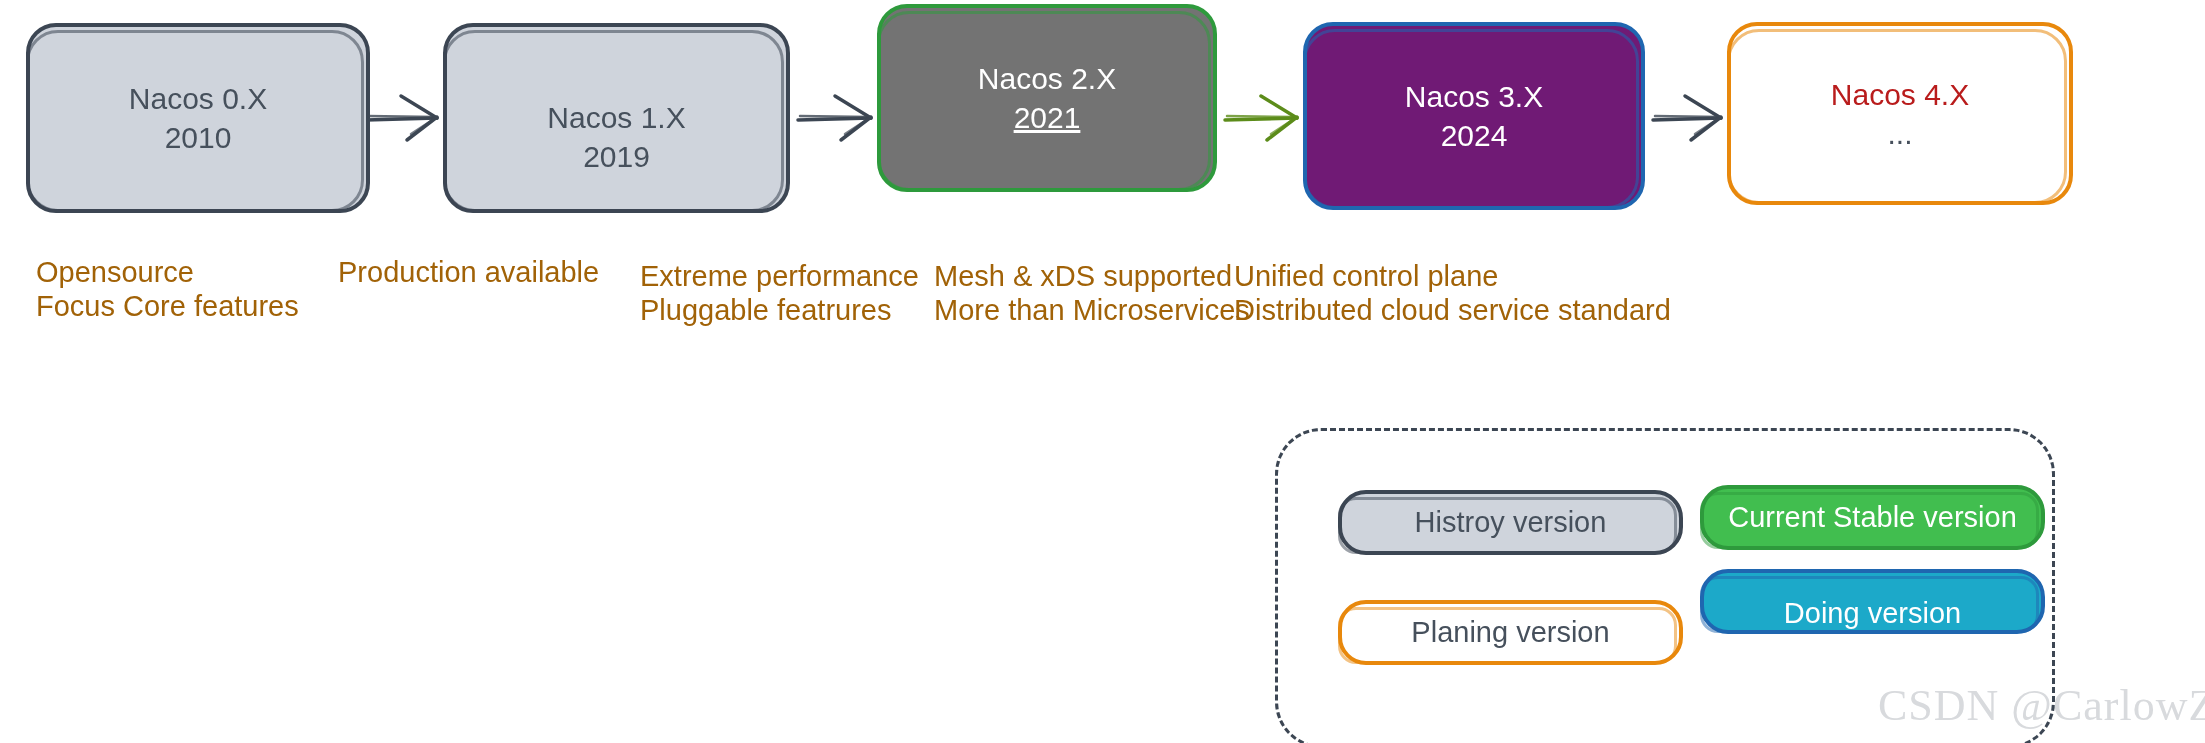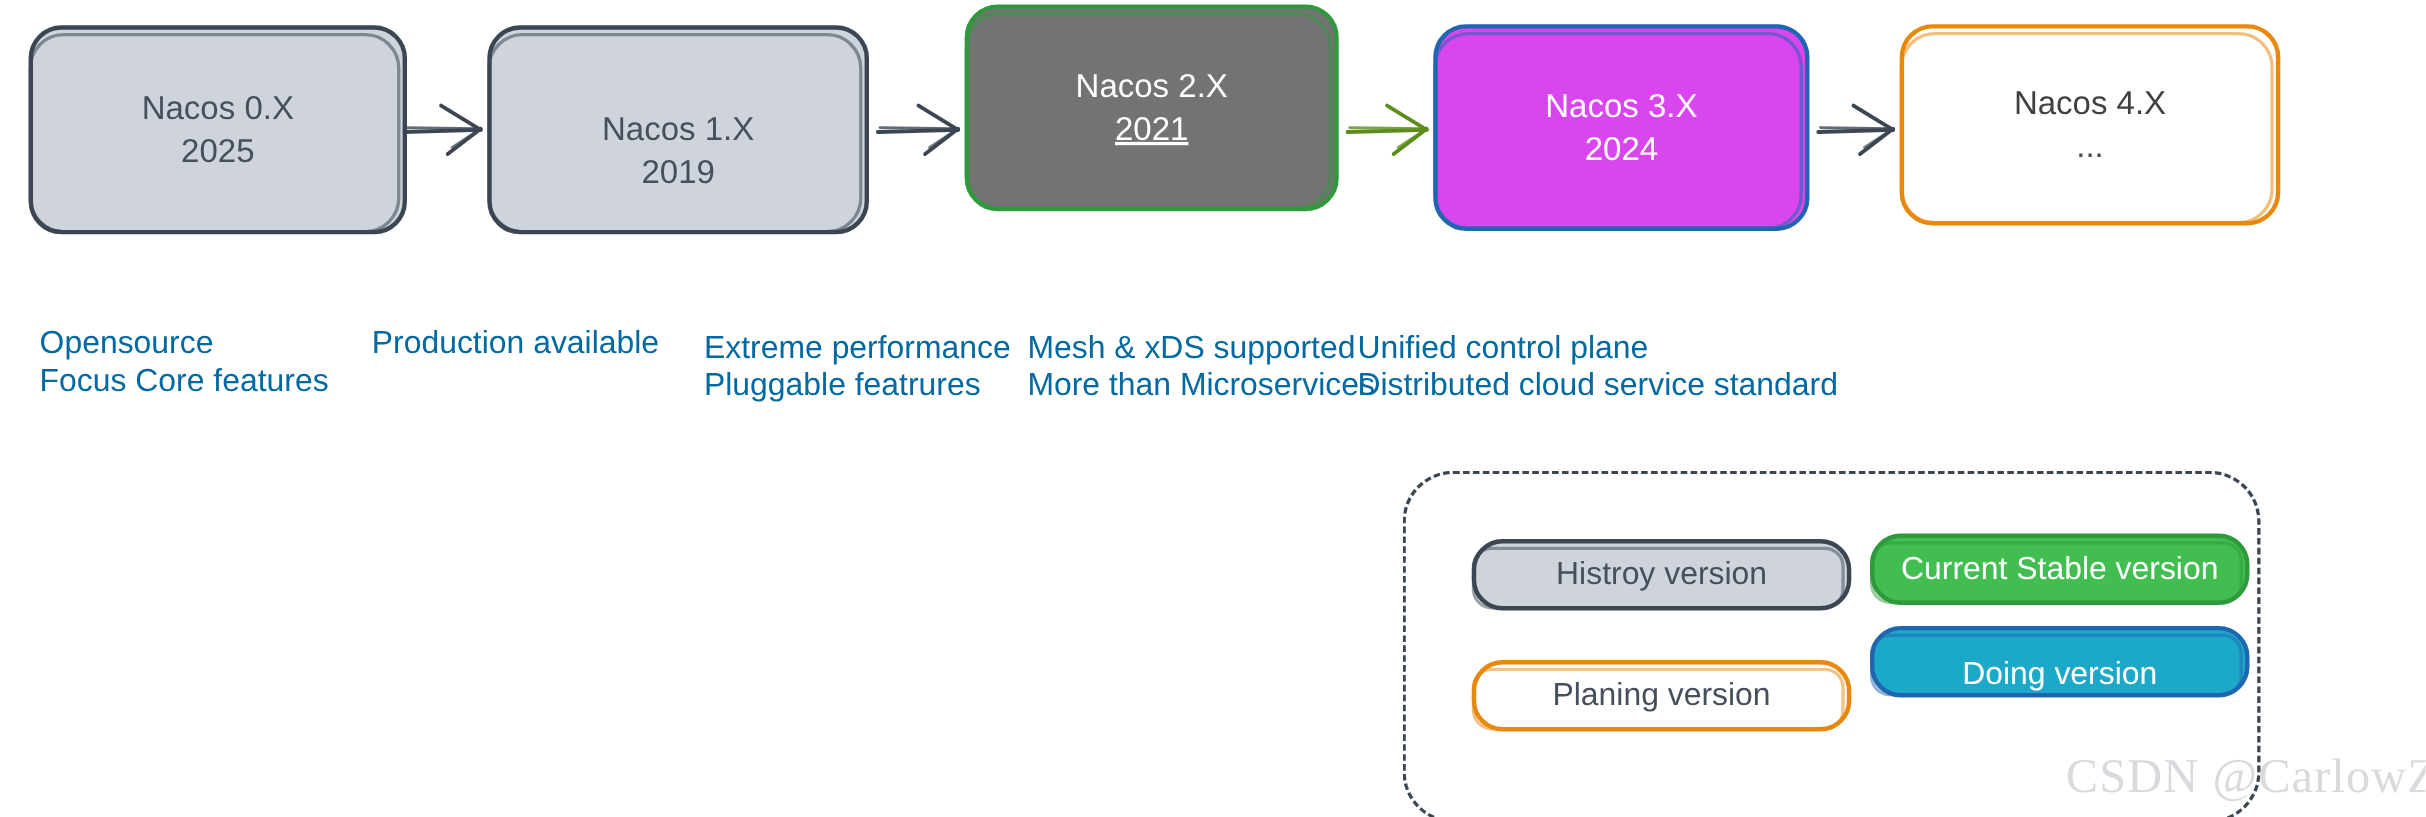--- a/index.html
+++ b/index.html
@@ -27,24 +27,23 @@
   .sketch{position:absolute;border-radius:30px;box-sizing:border-box;}
   .sketch::after{
     content:"";position:absolute;left:-4px;top:3px;right:2px;bottom:-3px;
     border-radius:32px;border:3px solid currentColor;opacity:.55;
     pointer-events:none;
   }
 
   .cap{
     position:absolute;
     font-size:29px;
-    color:#0369a1;
+    color:#a16207;
     line-height:1.18;
     white-space:nowrap;
-    margin-top:40px;
   }
 
   .legend-box{
     position:absolute;
     border:3px dashed #3C4653;
     border-radius:46px;
     box-sizing:border-box;
   }
   .chip{
     position:absolute;
@@ -90,36 +89,36 @@
       <path d="M1653 120 L1721 118" stroke="#3C4653" stroke-width="3.5" fill="none" stroke-linecap="round"></path>
       <path d="M1655 116 L1719 117" stroke="#3C4653" stroke-width="2.5" fill="none" stroke-linecap="round" opacity="0.8"></path>
       <path d="M1685 96 L1721 118" stroke="#3C4653" stroke-width="3.5" fill="none" stroke-linecap="round"></path>
       <path d="M1691 140 L1721 117" stroke="#3C4653" stroke-width="3.5" fill="none" stroke-linecap="round"></path>
       <path d="M1695 134 L1718 119" stroke="#3C4653" stroke-width="2.5" fill="none" stroke-linecap="round" opacity="0.7"></path>
     </g>
 </svg>
 
 <div class="sketch node" id="node-0" style="left: 26px; top: 23px; width: 344px; height: 190px; background: rgb(207, 212, 220); border: 4px solid rgb(60, 70, 83); color: rgb(60, 70, 83);">
   <span class="ln1" style="color: rgb(70, 80, 92);">Nacos 0.X</span>
-  <span class="ln2" style="color: rgb(70, 80, 92);">2025</span>
+  <span class="ln2" style="color: rgb(70, 80, 92);">2010</span>
 </div>
 <div class="sketch node" id="node-1" style="left: 443px; top: 23px; width: 347px; height: 190px; background: rgb(207, 212, 220); border: 4px solid rgb(60, 70, 83); color: rgb(60, 70, 83);">
   <span class="ln1" style="color: rgb(70, 80, 92); margin-top: 37px;">Nacos 1.X</span>
   <span class="ln2" style="color: rgb(70, 80, 92);">2019</span>
 </div>
 <div class="sketch node" id="node-2" style="left: 877px; top: 4px; width: 340px; height: 188px; background: #737373; border: 4px solid rgb(46, 154, 60); color: rgb(46, 154, 60);">
   <span class="ln1" style="color: rgb(255, 255, 255);">Nacos 2.X</span>
   <span class="ln2" style="color: rgb(255, 255, 255); text-decoration: underline;">2021</span>
 </div>
-<div class="sketch node" id="node-3" style="left: 1303px; top: 22px; width: 342px; height: 188px; background: #d946ef; border: 4px solid rgb(31, 102, 176); color: rgb(31, 102, 176);">
+<div class="sketch node" id="node-3" style="left: 1303px; top: 22px; width: 342px; height: 188px; background: #701a75; border: 4px solid rgb(31, 102, 176); color: rgb(31, 102, 176);">
   <span class="ln1" style="color: rgb(255, 255, 255);">Nacos 3.X</span>
   <span class="ln2" style="color: rgb(255, 255, 255);">2024</span>
 </div>
 <div class="sketch node" id="node-4" style="left: 1727px; top: 22px; width: 346px; height: 183px; background: rgb(255, 255, 255); border: 4px solid rgb(232, 136, 12); color: rgb(232, 136, 12);">
-  <span class="ln1" style="color: #404040;">Nacos 4.X</span>
+  <span class="ln1" style="color: #b91c1c;">Nacos 4.X</span>
   <span class="ln2" style="color: rgb(70, 80, 92);">...</span>
 </div>
 
 <div class="cap" id="cap-0" style="left: 36px; top: 255px;">
   <div>Opensource</div>
   <div>Focus Core features</div>
 </div>
 <div class="cap" id="cap-1" style="left: 338px; top: 255px;">
   <div>Production available</div>
   <div></div>

